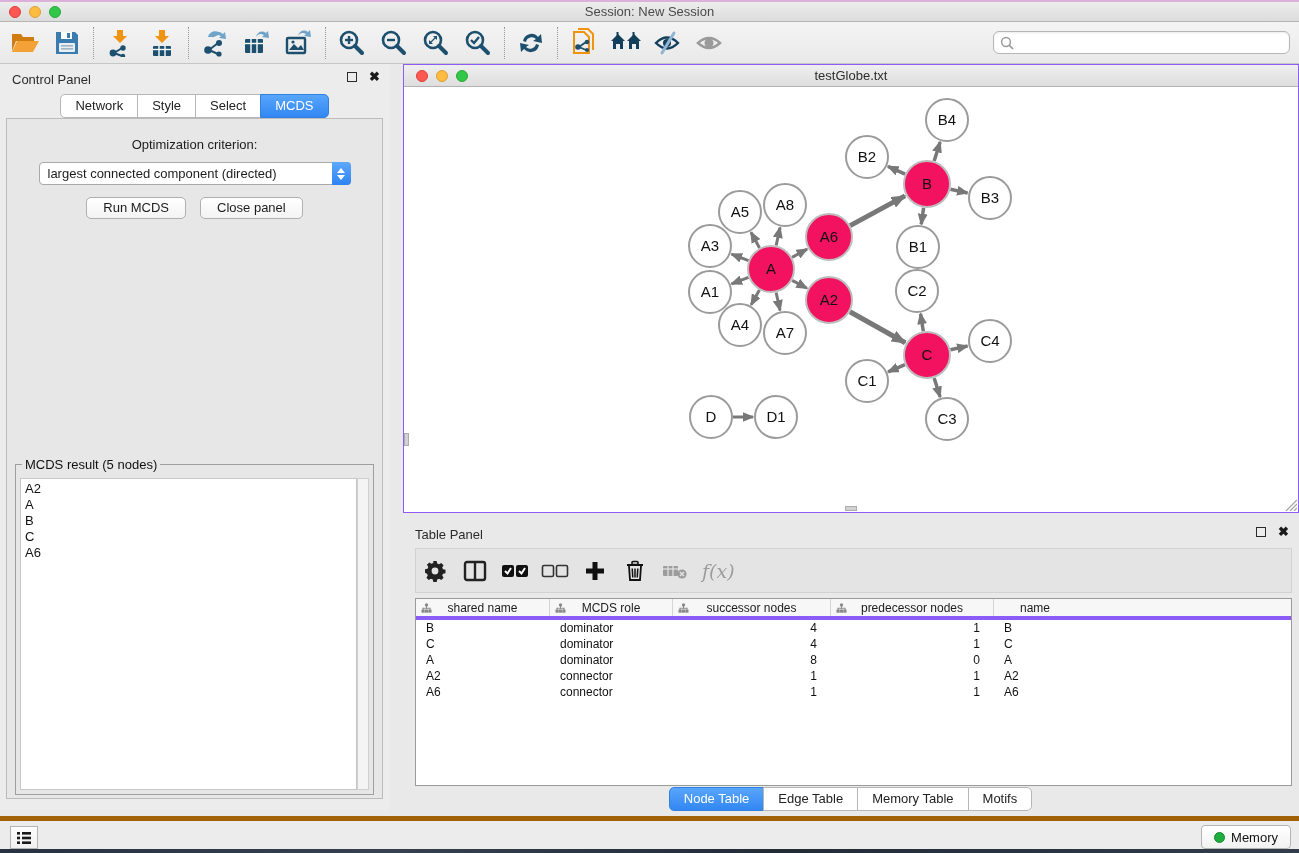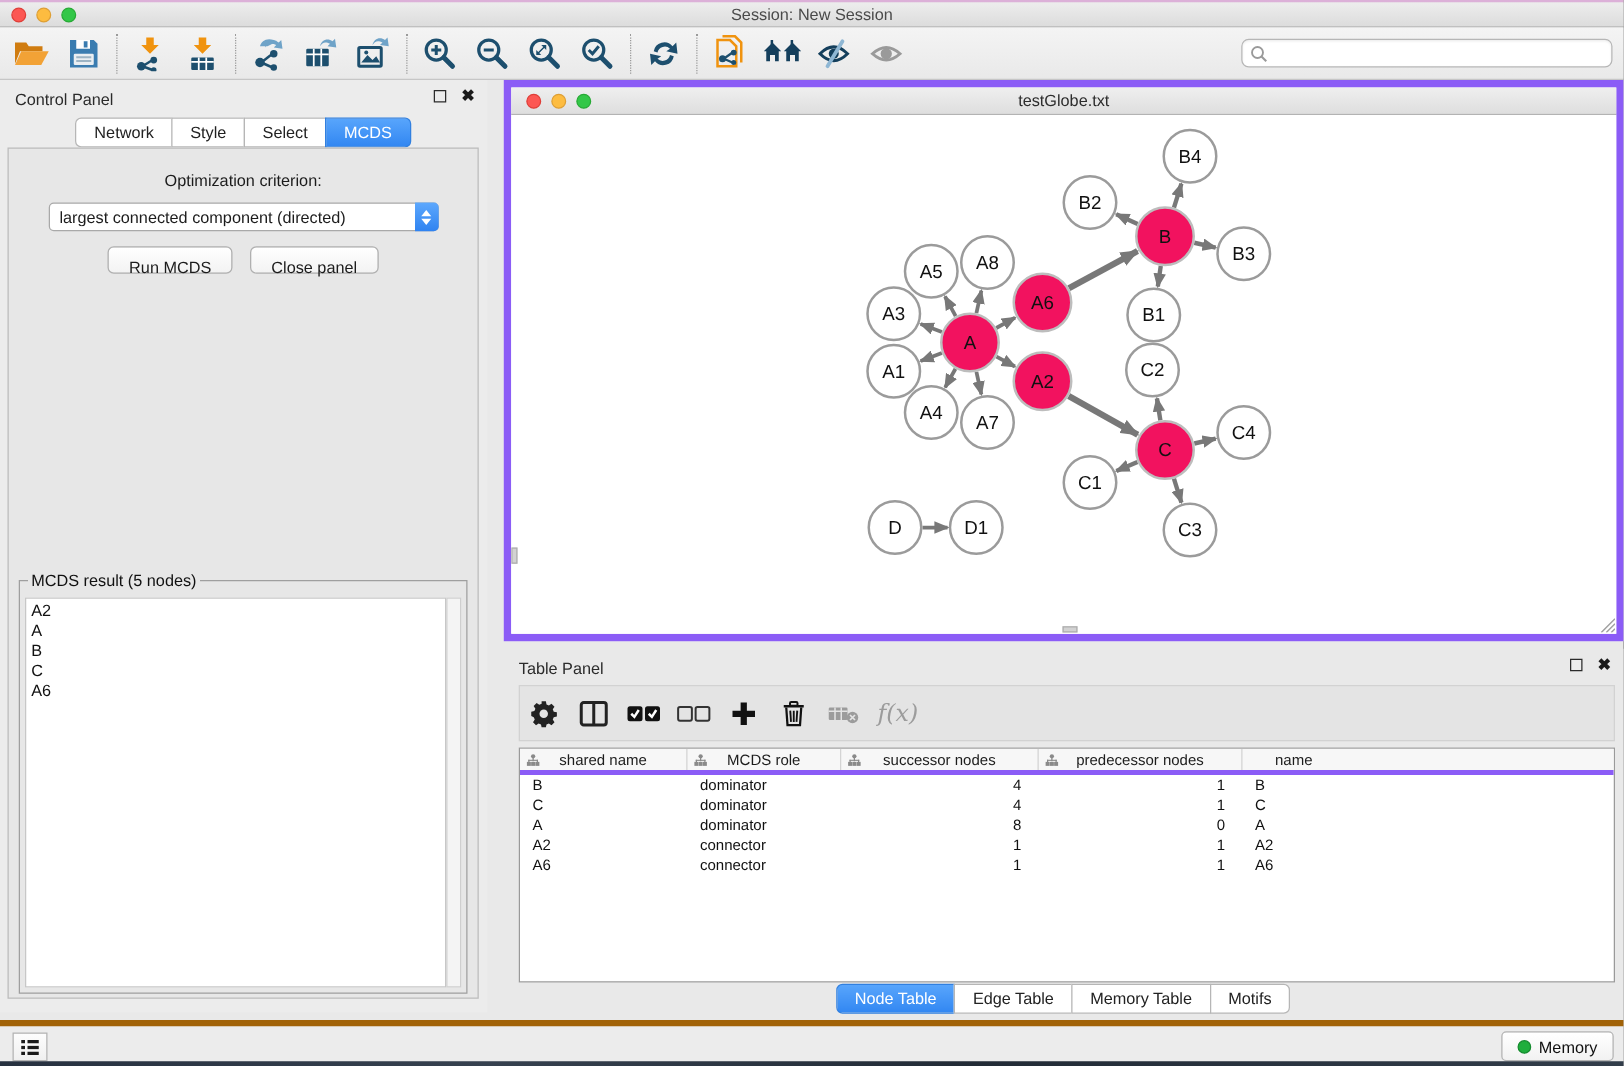--- a/index.html
+++ b/index.html
@@ -67,42 +67,42 @@
   .dropdown-stepper {
     width:19px; height:23px; margin-right:-1px; border-radius:0 4px 4px 0;
     background:linear-gradient(#5da8fd,#2f83f1);
     display:flex; flex-direction:column; align-items:center; justify-content:center; gap:2px;
   }
   .chev-up { width:0; height:0; border-left:4px solid transparent; border-right:4px solid transparent; border-bottom:5px solid #fff; }
   .chev-dn { width:0; height:0; border-left:4px solid transparent; border-right:4px solid transparent; border-top:5px solid #fff; }
   .btn-row { display:flex; justify-content:center; gap:14px; margin-top:12px; }
   .mac-btn {
     background:linear-gradient(#ffffff,#f3f3f3); border:1px solid #b0b0b0; border-radius:5px;
-    font-size:13px; color:#1c1c1c; padding:8px 16px 3px; height:22px; cursor:default;
+    font-size:13px; color:#1c1c1c; padding:2px 16px 3px; height:22px; cursor:default;
     font-family:"Liberation Sans", sans-serif;
   }
   .result-group {
     position:absolute; left:8px; right:8px; top:338px; bottom:3px;
     border:1px solid #9f9f9f; padding:4px;
   }
   .result-group legend { font-size:13px; color:#111; padding:0 3px; margin-left:2px; }
   .result-list {
     position:absolute; left:4px; right:16px; top:6px; bottom:4px;
     background:#fff; border:1px solid #c7c7c7; font-size:13px; color:#111;
     padding:2px 4px; overflow:hidden;
   }
   .result-scroll {
     position:absolute; right:4px; top:6px; bottom:4px; width:12px;
     background:#f4f4f4; border:1px solid #cfcfcf;
   }
   .result-item { line-height:16px; }
   
   .network-window {
     position:absolute; left:403px; top:64px; width:896px; height:449px;
-    border:6px solid #8b5cf6; background:#fff;
+    border:1px solid #8b5cf6; background:#fff;
   }
   .nw-titlebar {
     position:relative; height:22px; background:linear-gradient(#efefef,#dedede);
     border-bottom:1px solid #b3b3b3; display:flex; align-items:center; justify-content:center;
   }
   .nw-titlebar .lights { top:5px; left:12px; }
   .nw-title { font-size:13px; color:#2d2d2d; }
   .nw-canvas { position:absolute; left:0; top:22px; right:0; bottom:0; background:#fff; overflow:hidden; }
   .nw-vthumb { position:absolute; left:0px; top:346px; width:5px; height:13px; background:#d2d2d2; border:1px solid #adadad; }
   .nw-hthumb { position:absolute; left:441px; bottom:1px; width:12px; height:5px; background:#d2d2d2; border:1px solid #adadad; }

